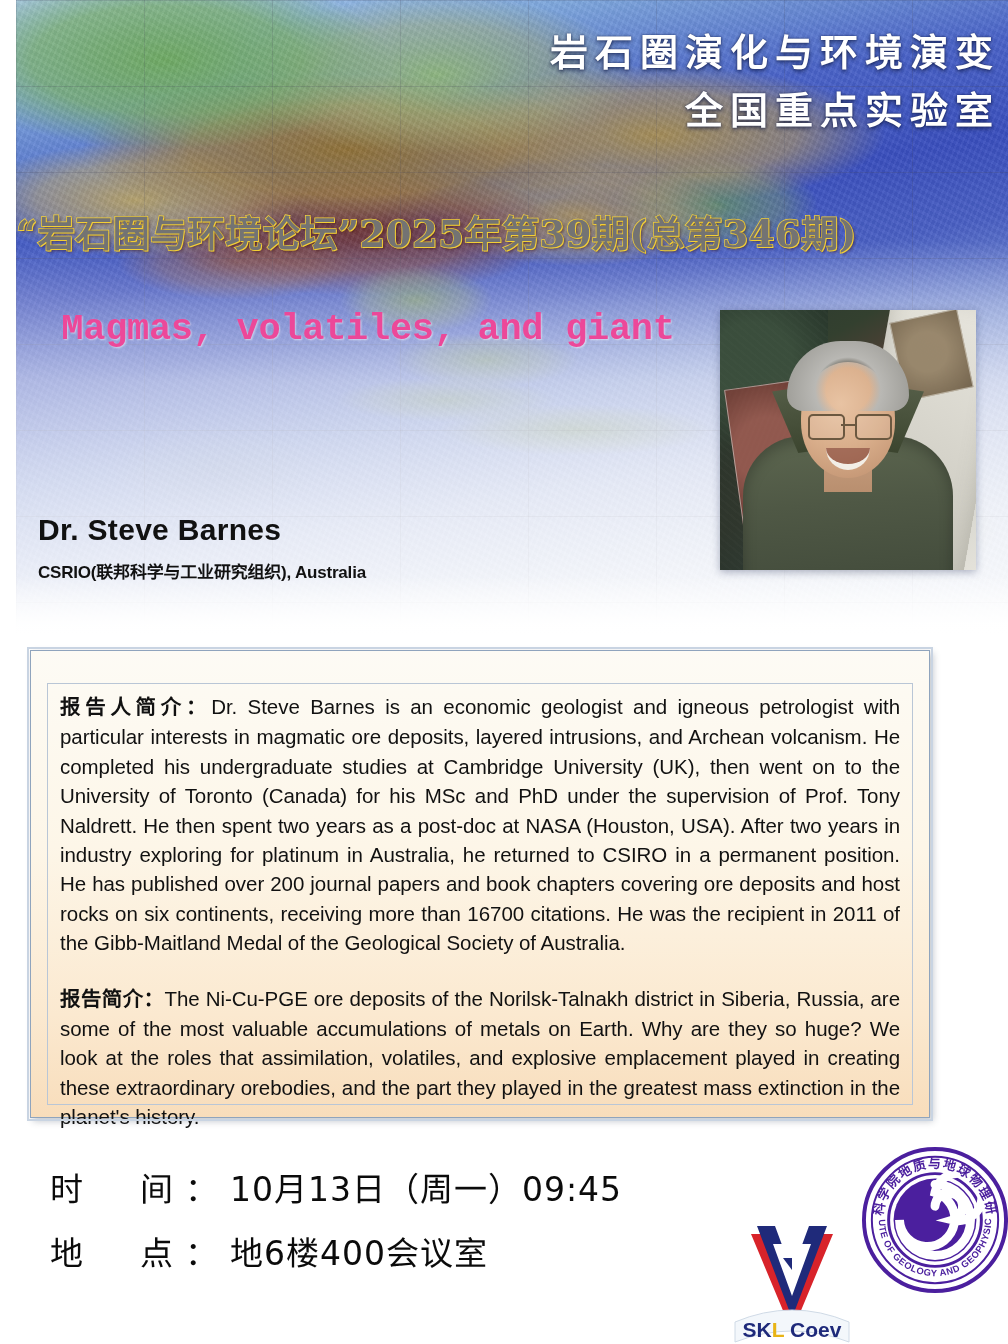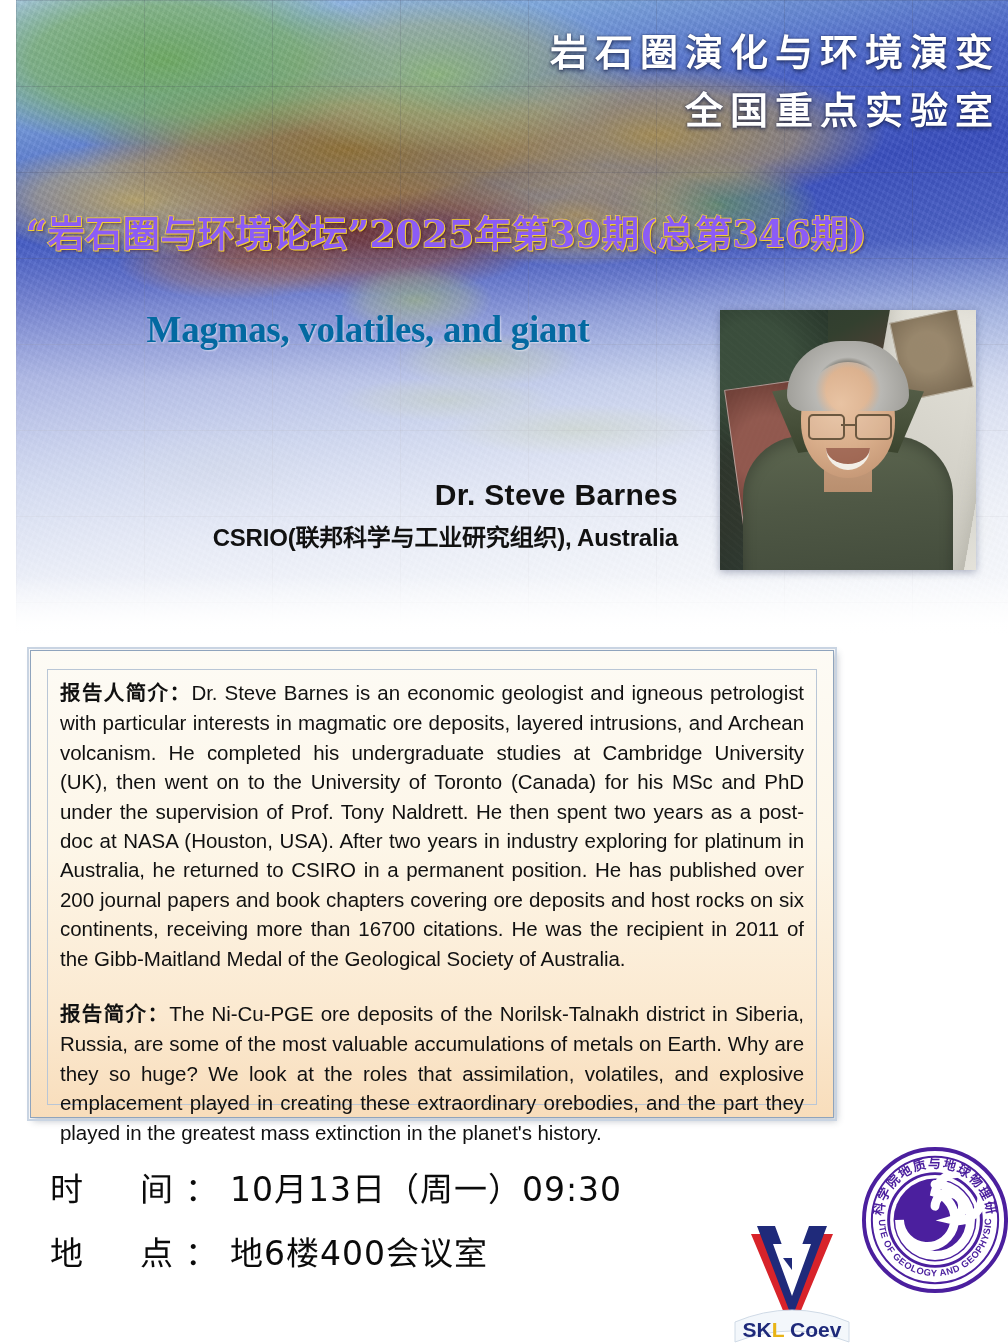--- a/index.html
+++ b/index.html
@@ -116,72 +116,72 @@
     font-size: 38px;
     line-height: 58px;
     letter-spacing: 7px;
     text-shadow: 0 2px 4px rgba(10,20,60,0.65), 0 0 2px rgba(10,20,60,0.7);
     white-space: nowrap;
   }
 
   
   .forum-banner {
     position: absolute;
-    left: 10px;
+    left: 0;
     top: 212px;
     z-index: 6;
     font-family: "DejaVu Serif", "Liberation Serif", serif;
     font-weight: 700;
     font-size: 37px;
     line-height: 44px;
     letter-spacing: 0.5px;
     white-space: nowrap;
-    color: #8b5cf6;
+    color: #737373;
     -webkit-text-stroke: 1.5px #f5d23a;
     paint-order: stroke fill;
     text-shadow:
       1px 1px 0 #f3cf35,
       2px 2px 3px rgba(60,10,0,0.45);
   }
 
   
   .talk-title {
     position: absolute;
     left: 32px;
     top: 306px;
     width: 640px;
     z-index: 6;
     text-align: center;
-    color: #0369a1;
-    font-family: Liberation Serif, serif;
+    color: #ec4899;
+    font-family: Liberation Mono, monospace;
     font-weight: 700;
     font-size: 37px;
     line-height: 47px;
     letter-spacing: -0.3px;
     text-shadow: 1px 1px 2px rgba(255,255,255,0.55);
   }
 
   
   .speaker-block {
     position: absolute;
     left: 22px;
-    top: 475px;
+    top: 510px;
     width: 640px;
     z-index: 6;
-    text-align: right;
+    text-align: left;
     color: #111111;
   }
   .speaker-name {
     font-size: 30px;
     font-weight: 700;
     line-height: 40px;
     letter-spacing: 0.3px;
   }
   .speaker-affil {
-    font-size: 24px;
+    font-size: 17px;
     font-weight: 700;
     line-height: 36px;
     margin-top: 5px;
     letter-spacing: -0.2px;
   }
 
   
   .photo-frame {
     position: absolute;
     left: 704px;
@@ -306,30 +306,30 @@
     border-bottom: 6px solid #f2eee6;
     border-radius: 0 0 22px 22px;
     background: rgba(120,55,48,0.55);
   }
 
   
   .textbox {
     position: absolute;
     left: 14px;
     top: 650px;
-    width: 804px;
+    width: 900px;
     height: 468px;
     box-sizing: border-box;
     z-index: 8;
     background: linear-gradient(to bottom, #fdfbf5 0%, #fdf6e8 42%, #fbe9d0 78%, #f8ddbb 100%);
     border: 1px solid #8fa4bd;
     outline: 2px solid #c9d4e2;
     outline-offset: 1px;
     box-shadow: 3px 3px 7px rgba(60,70,90,0.32);
-    padding: 18px 16px 12px 16px;
+    padding: 32px 16px 12px 16px;
   }
   .tb-inner {
     border: 1px solid #b9c6d6;
     width: 100%;
     height: 100%;
     box-sizing: border-box;
     padding: 8px 12px 8px 12px;
   }
   .para {
     color: #111111;
@@ -432,21 +432,21 @@
   </div>
 
   <div class="textbox">
     <div class="tb-inner">
       <p class="para"><span class="lead">报告人简介：</span><span>Dr. Steve Barnes is an economic geologist and igneous petrologist with particular interests in magmatic ore deposits, layered intrusions, and Archean volcanism. He completed his undergraduate studies at Cambridge University (UK), then went on to the University of Toronto (Canada) for his MSc and PhD under the supervision of Prof. Tony Naldrett. He then spent two years as a post-doc at NASA (Houston, USA). After two years in industry exploring for platinum in Australia, he returned to CSIRO in a permanent position. He has published over 200 journal papers and book chapters covering ore deposits and host rocks on six continents, receiving more than 16700 citations. He was the recipient in 2011 of the Gibb-Maitland Medal of the Geological Society of Australia.</span></p>
       <p class="para"><span class="lead">报告简介：</span><span>The Ni-Cu-PGE ore deposits of the Norilsk-Talnakh district in Siberia, Russia, are some of the most valuable accumulations of metals on Earth. Why are they so huge? We look at the roles that assimilation, volatiles, and explosive emplacement played in creating these extraordinary orebodies, and the part they played in the greatest mass extinction in the planet's history.</span></p>
     </div>
   </div>
 
   <div class="footer-info">
-    <div class="fi-row"><span class="fi-label">时　间：</span><span>10月13日（周一）09:30</span></div>
+    <div class="fi-row"><span class="fi-label">时　间：</span><span>10月13日（周一）09:45</span></div>
     <div class="fi-row"><span class="fi-label">地　点：</span><span>地6楼400会议室</span></div>
   </div>
 
   <div class="logo-skl">
     <svg viewBox="0 0 122 150" width="122" height="150">
       <path d="M61 132 L20 34 L37 34 L61 94 L85 34 L102 34 Z" fill="#d8232a"></path>
       <path d="M61 118 L26 26 L44 26 L61 72 L78 26 L96 26 Z" fill="#1f2a7a"></path>
       <path d="M61 96 L42 44 L52 44 L61 70 L70 44 L80 44 Z" fill="#ffffff"></path>
       <path d="M52 58 L61 58 L61 70 Z" fill="#1f2a7a"></path>
       <path d="M4 122 Q61 98 118 122 L118 142 Q61 120 4 142 Z" fill="#f3f7fb" stroke="#cfdae6" stroke-width="1"></path>

